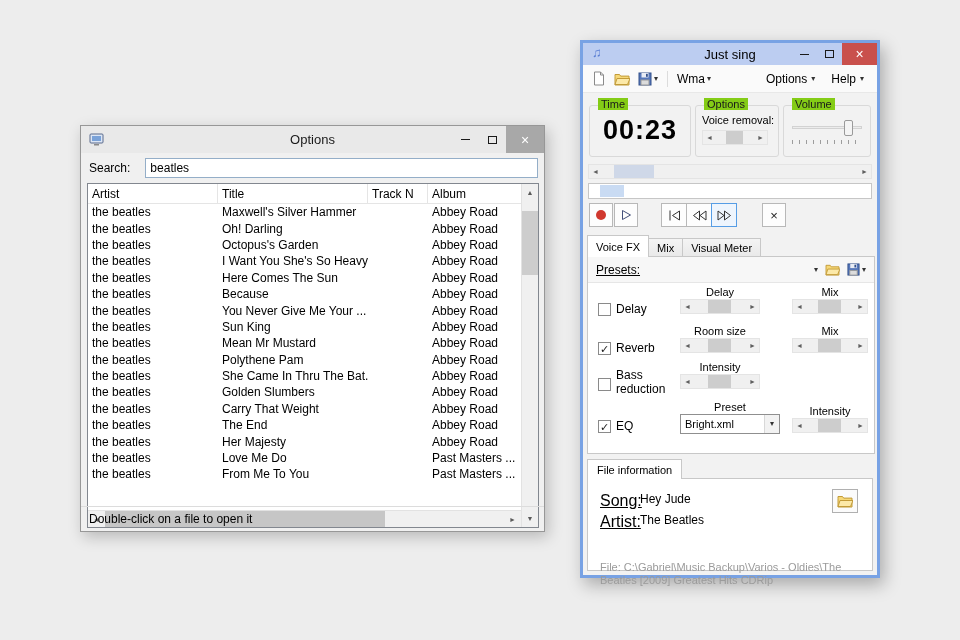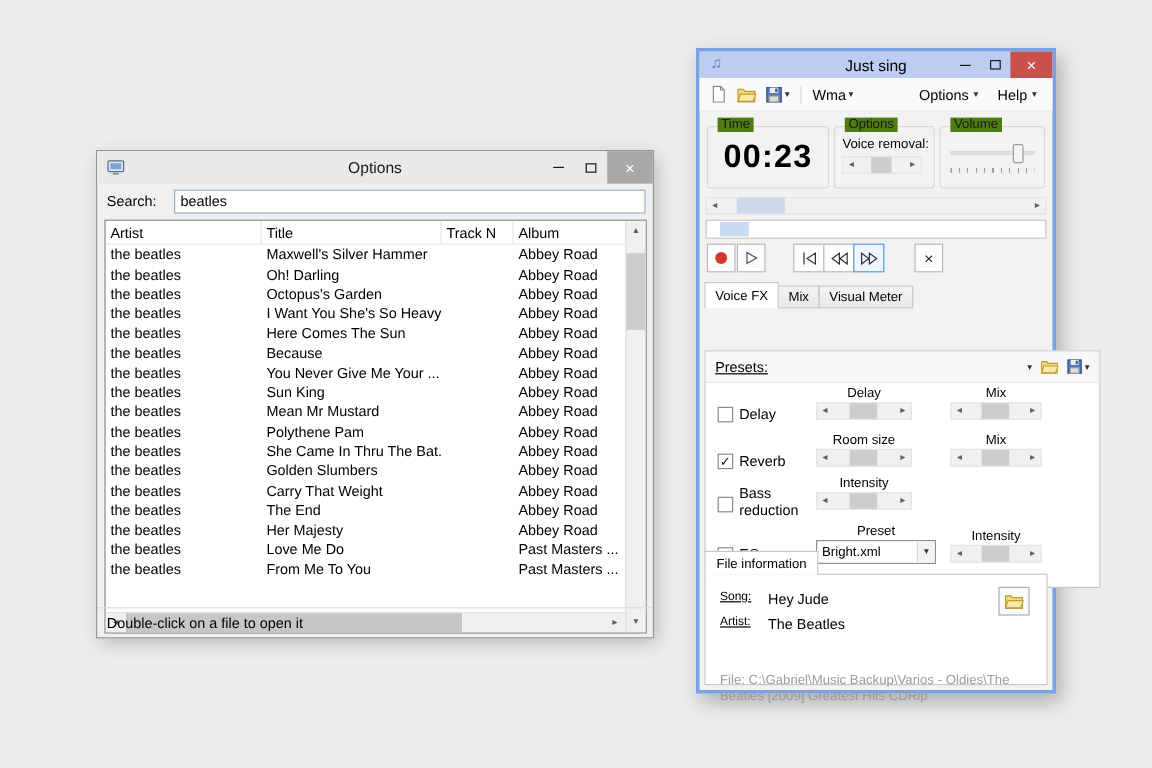--- a/index.html
+++ b/index.html
@@ -73,21 +73,21 @@
   .p-toolbar { height:28px; background:#fafafa; border-bottom:1px solid #e8e8e8;
                display:flex; align-items:center; padding:0 6px; gap:2px; font-size:12px; }
   .tb-btn { display:flex; align-items:center; gap:2px; padding:3px; }
   .tb-sep { width:1px; height:16px; background:#dcdcdc; margin:0 4px; }
   .tb-menu { display:flex; align-items:center; gap:4px; padding:3px 7px; }
   .push-right { margin-left:auto; }
   .i-drop { font-size:8px; color:#333; line-height:1; }
   .i-close { line-height:1; }
 
   .gbox { position:absolute; top:62px; height:52px; border:1px solid #d9d9d9; border-radius:3px; }
-  .g-label { position:absolute; top:-8px; left:8px; background:#4d7c0f; padding:0 3px;
+  .g-label { position:absolute; top:-8px; left:8px; background:#84cc16; padding:0 3px;
              font-size:11px; color:#1a1a1a; }
   .g-time { left:6px; width:102px; }
   .time-value { font-size:27px; font-weight:bold; text-align:center; margin-top:9px; letter-spacing:1px; }
   .g-options { left:112px; width:84px; }
   .vr-label { font-size:11px; margin:8px 0 4px 6px; white-space:nowrap; }
   .g-options .mscroll { margin-left:6px; width:66px; }
   .g-volume { left:200px; width:88px; }
   .slider { position:relative; margin:15px 8px 0; height:24px; }
   .sl-track { position:absolute; left:0; right:0; top:5px; height:3px; background:#ececec;
               border:1px solid #d2d2d2; }
@@ -118,22 +118,22 @@
   .tgroup .tbtn + .tbtn { margin-left:-1px; }
   .tbtn.focused { border:1px solid #569de5; background:#eef5fd; position:relative; z-index:2; }
   .rec-dot { width:10px; height:10px; border-radius:50%; background:#d0382e; }
   .xbtn { margin-left:25px; font-size:13px; color:#222; }
 
   .tabstrip { position:absolute; left:4px; top:192px; height:22px; display:flex; align-items:flex-end; }
   .tab { height:19px; padding:0 8px; font-size:11px; display:flex; align-items:center;
          background:linear-gradient(#f4f4f4,#e9e9e9); border:1px solid #c8c8c8; margin-right:-1px; }
   .tab.active { height:22px; background:#fff; border-bottom:none; position:relative; z-index:3; }
 
-  .fx-panel { position:absolute; left:4px; top:213px; width:330px; height:198px;
-              background:#fff; border:1px solid #c8c8c8;margin-top:36px; }
+  .fx-panel { position:absolute; left:4px; top:213px; width:288px; height:198px;
+              background:#fff; border:1px solid #c8c8c8; }
   .fx-toolbar { position:absolute; left:0; right:0; top:0; height:26px; background:#f7f7f7;
                 border-bottom:1px solid #e6e6e6; display:flex; align-items:center; padding:0 8px; }
   .presets-link { font-size:12px; text-decoration:underline; }
   .fx-tools { margin-left:auto; display:flex; align-items:center; gap:7px; }
   .fx-tools .tool { display:flex; align-items:center; gap:2px; line-height:0; }
 
   .chk { position:absolute; width:13px; height:13px; background:#fff; border:1px solid #8a8a8a;
          font-size:11px; line-height:12px; text-align:center; color:#1a1a1a; }
   .fx-name { position:absolute; font-size:12px; }
   .fx-param { position:absolute; font-size:11px; text-align:center; }
@@ -142,21 +142,21 @@
            display:flex; align-items:center; font-size:11px; }
   .combo-val { flex:1; padding-left:4px; white-space:nowrap; overflow:hidden; }
   .combo-btn { width:15px; height:100%; display:flex; align-items:center; justify-content:center;
                background:#f2f2f2; border-left:1px solid #d8d8d8; }
 
   .fi-tab { position:absolute; left:4px; top:416px; height:20px; padding:0 9px; background:#fff;
             border:1px solid #c8c8c8; border-bottom:none; display:flex; align-items:center;
             font-size:11px; z-index:2; }
   .fi-panel { position:absolute; left:4px; top:435px; width:286px; height:93px; background:#fff;
               border:1px solid #c8c8c8; }
-  .fi-link { position:absolute; font-size:10px; text-decoration:underline;text-align:right; }
+  .fi-link { position:absolute; font-size:16px; text-decoration:underline;text-align:right; }
   .fi-val { position:absolute; font-size:12px; }
   .fi-open { position:absolute; right:14px; top:10px; width:26px; height:24px; background:#fbfbfb;
              border:1px solid #b0b0b0; display:flex; align-items:center; justify-content:center; }
   .fi-path { position:absolute; left:12px; right:16px; top:54px; font-size:11px; line-height:13px;
              color:#9b9b9b;margin-top:28px; }
 </style>
 </head>
 <body>
 
 <section class="win" id="library">

